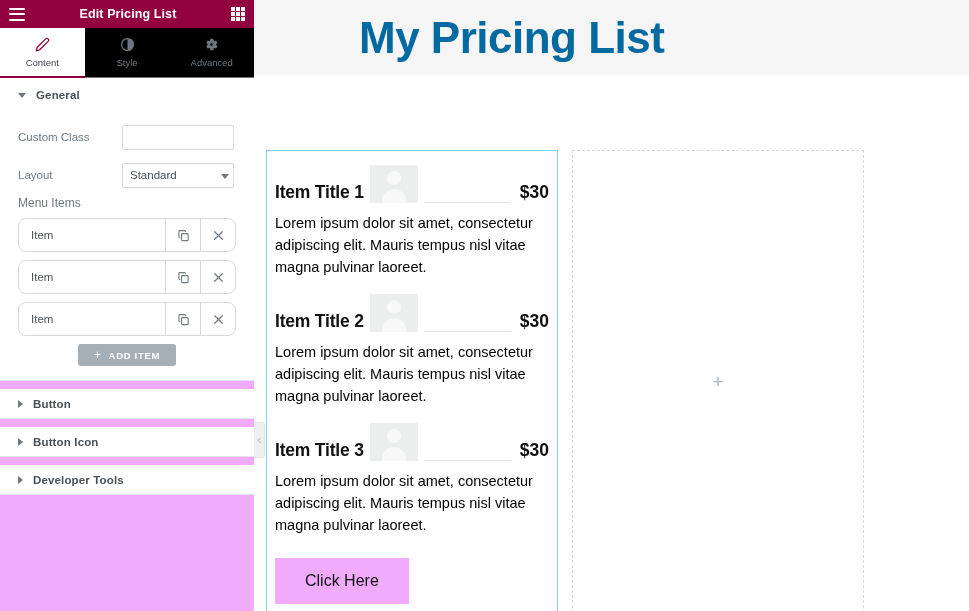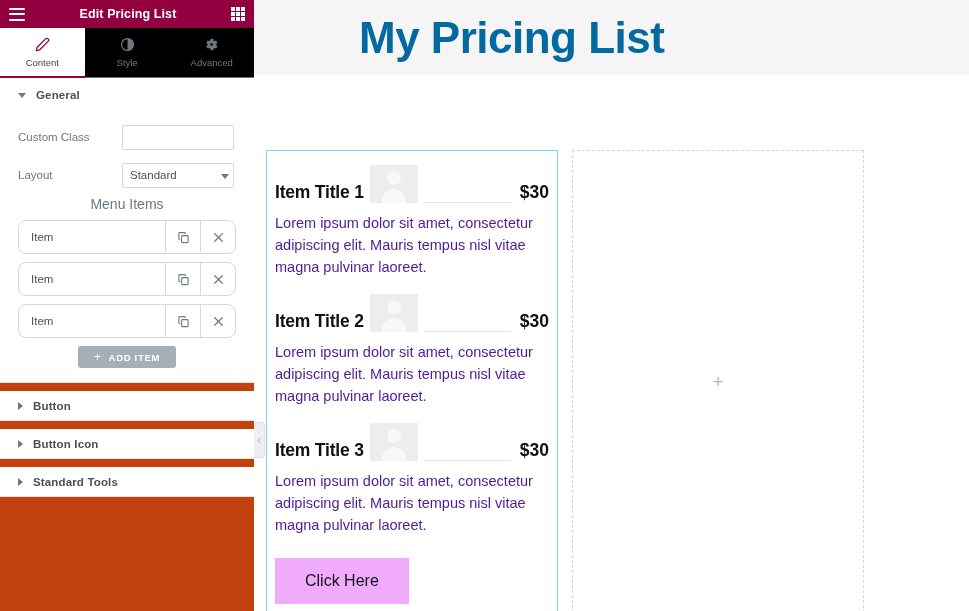--- a/index.html
+++ b/index.html
@@ -38,21 +38,21 @@
           border-bottom: 1px solid #737373; }
   .tab { flex: 1; display: flex; flex-direction: column; align-items: center;
          justify-content: center; gap: 5px; cursor: pointer;
          font-size: 9.5px; color: #6d7882; position: relative; background: transparent; }
   .tab.active { background: #ffffff; color: #3f444b; }
   .tab.active::after { content: ""; position: absolute; left: 0; right: 0; bottom: -1px;
                        height: 2.5px; background: #93003f; }
   .tab-icon { width: 15px; height: 15px; display: block; }
   .tab-icon svg { width: 15px; height: 15px; display: block; }
 
-  .panel-scroll { flex: 1; overflow: hidden; background: #c2410c; }
+  .panel-scroll { flex: 1; overflow: hidden; background: #f0abfc; }
 
   .section { background: #ffffff; border-bottom: 1px solid #e2e5e9; }
   .section-head {
     height: 34px; display: flex; align-items: center; gap: 10px;
     padding: 0 18px; cursor: pointer;
     font-size: 11.5px; font-weight: bold; color: #495157; letter-spacing: .15px;
   }
   .caret { width: 0; height: 0; display: block; }
   .caret.down { border-left: 4px solid transparent; border-right: 4px solid transparent;
                 border-top: 5px solid #6d7882; }
@@ -71,21 +71,21 @@
   .select-wrap { position: relative; width: 112px; }
   .select-input {
     width: 112px; height: 25px; border: 1px solid #d5d8dc; background: #ffffff;
     border-radius: 2px; font-size: 11.5px; color: #495157; padding: 0 20px 0 7px;
     display: flex; align-items: center; cursor: pointer;
   }
   .select-caret { position: absolute; right: 7px; top: 11px; width: 0; height: 0;
     border-left: 4px solid transparent; border-right: 4px solid transparent;
     border-top: 5px solid #6d7882; }
 
-  .field-label { font-size: 14px; color: #6d7882; margin: 4px 0 8px 0; display: block; text-align: center; }
+  .field-label { font-size: 12px; color: #6d7882; margin: 4px 0 8px 0; display: block; }
 
   .repeater-row {
     display: flex; align-items: stretch; height: 34px; margin-bottom: 8px;
     border: 1px solid #d5d8dc; border-radius: 8px; background: #ffffff;
   }
   .repeater-title { flex: 1; display: flex; align-items: center; padding: 0 12px;
     font-size: 11.5px; color: #495157; cursor: move; }
   .repeater-btn { width: 35px; display: flex; align-items: center; justify-content: center;
     border-left: 1px solid #d5d8dc; cursor: pointer; color: #6d7882; }
   .repeater-btn svg { width: 13px; height: 13px; display: block; }
@@ -145,21 +145,21 @@
     position: relative; flex: none; overflow: hidden;
   }
   .price-thumb .head { position: absolute; left: 50%; top: 6px; transform: translateX(-50%);
     width: 14px; height: 14px; border-radius: 50%; background: #f8f8f8; }
   .price-thumb .body { position: absolute; left: 50%; bottom: -10px; transform: translateX(-50%);
     width: 24px; height: 24px; border-radius: 50%; background: #f8f8f8; }
   .price-sep { flex: 1; height: 1px; background: #e3e5e7; min-width: 10px; }
   .price-amount { font-size: 17.5px; font-weight: bold; color: #111111;
     margin-left: 9px; white-space: nowrap; }
   .price-desc {
-    font-size: 14.5px; color: #4c1d95; line-height: 1.52; margin-top: 9px;
+    font-size: 14.5px; color: #000000; line-height: 1.52; margin-top: 9px;
     max-width: 270px;
   }
   .cta-wrap { margin-top: 22px; }
   .cta-btn {
     display: inline-flex; align-items: center; justify-content: center;
     background: #f0abfc; color: #111111; border: none;
     padding: 14px 30px; font-size: 16px; font-weight: normal;
     font-family: "Liberation Sans", sans-serif; cursor: pointer;
   }
 </style>
@@ -315,21 +315,21 @@
       <div class="section collapsed">
         <div class="section-head">
           <span class="caret right"></span>
           <span>Button Icon</span>
         </div>
       </div>
 
       <div class="section collapsed">
         <div class="section-head">
           <span class="caret right"></span>
-          <span>Standard Tools</span>
+          <span>Developer Tools</span>
         </div>
       </div>
 
     </div>
   </aside>
 
   <div class="collapse-handle">
     <svg viewBox="0 0 24 24" fill="none" stroke="#9aa4ad" stroke-width="3" stroke-linecap="round" stroke-linejoin="round">
       <path d="M15 4L7 12l8 8"></path>
     </svg>

